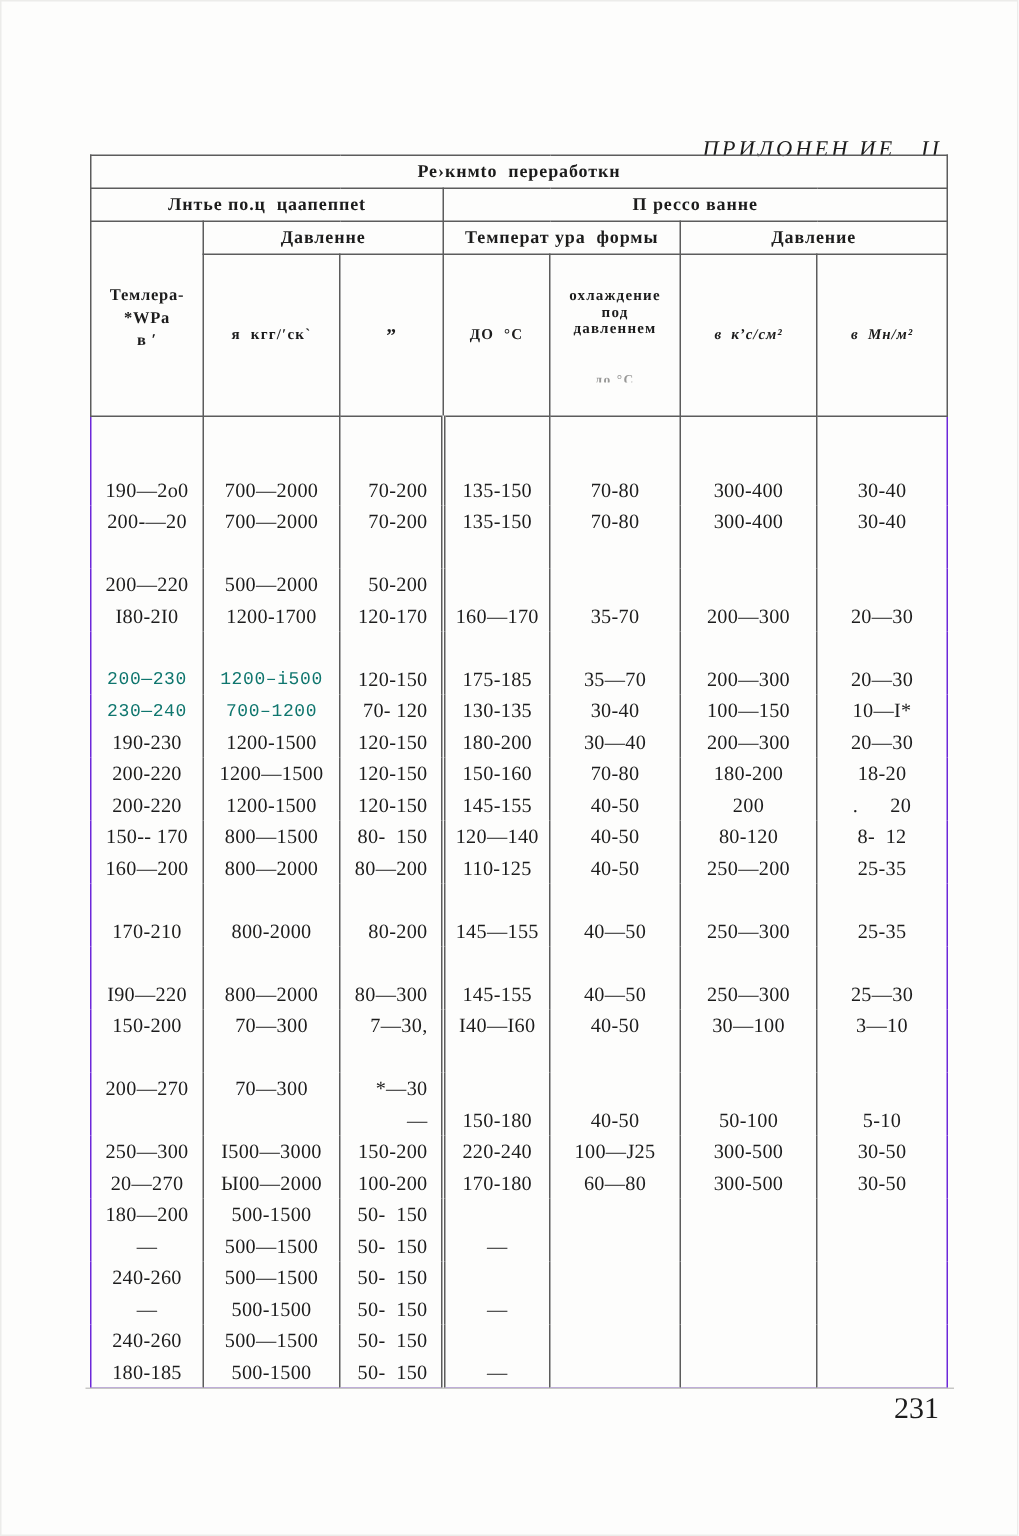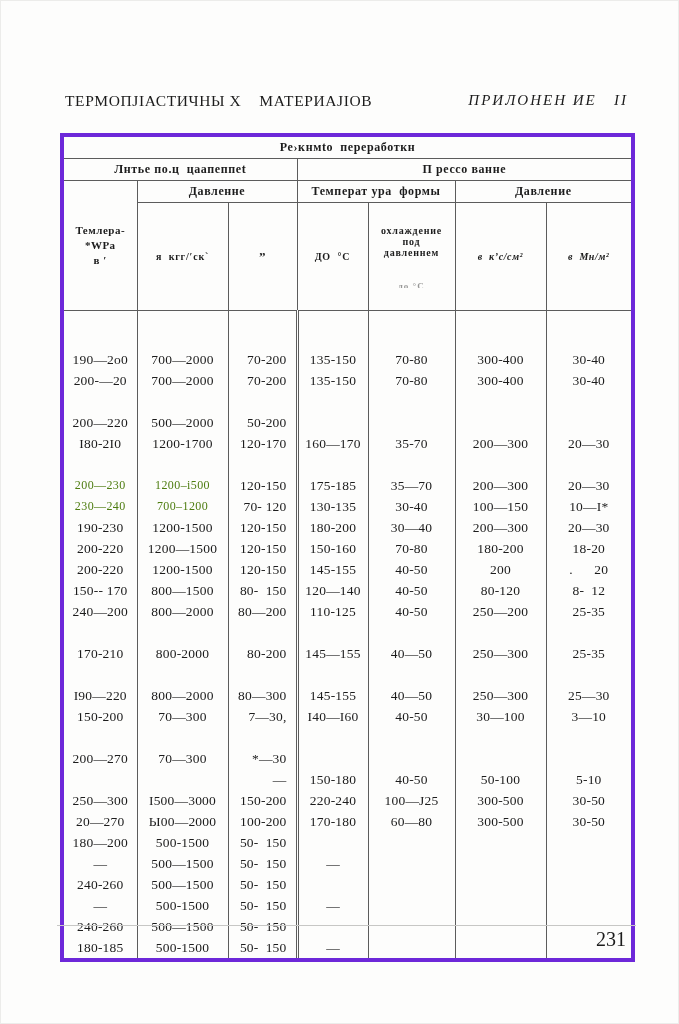--- a/index.html
+++ b/index.html
@@ -16,24 +16,24 @@
     position:absolute; top:71px; right:50px;
     font-style:italic; font-size:15px; letter-spacing:2px;
     white-space:pre;
     margin-top:20px;
   }
   .doc-title {
     position:absolute; top:91px; left:64px;
     font-size:15.5px; letter-spacing:0.6px; white-space:pre;
   }
   table.maintable {
-    position:absolute; top:132px; left:59px;
+    position:absolute; top:102px; left:59px;
     width:571px;
     border-collapse:collapse; table-layout:fixed;
-    border:4px solid #6d28d9;
+    border:1px solid #6d28d9;
   }
   col.c0{width:75px} col.c1{width:91px} col.c2{width:69px}
   col.c3{width:71px} col.c4{width:87px} col.c5{width:91px} col.c6{width:87px}
   th {
     font-weight:bold; border:1px solid #5c5c5c;
     font-size:12px; letter-spacing:0.6px; padding:0;
     white-space:pre; text-align:center; vertical-align:middle;
   }
   tr.rowA th { height:21px; }
   tr.rowB th { height:21px; }
@@ -51,38 +51,37 @@
   tbody td {
     height:21px; font-size:13.5px; text-align:center;
     white-space:pre; padding:0; vertical-align:middle;
     border-left:1px solid #5c5c5c; letter-spacing:0.2px;
   }
   tbody td:first-child { border-left:none; }
   tbody td:nth-child(4) { border-left:3px double #5c5c5c; }
   tbody td.colr { text-align:right; padding-right:9px; }
   tbody tr.spacer td { height:38px; }
   tbody td.faded {
-    color:#4d7c0f; font-family:Liberation Serif, serif;
+    color:#0f766e; font-family:Liberation Mono, monospace;
     font-size:12px; letter-spacing:0.4px;
   }
   .bottom-rule {
     position:absolute; left:56px; top:924px; width:579px; height:1px;
     background:#c7c7c5;
   }
   .page-number {
     position:absolute; top:927px; right:52px; font-size:20px;
   }
 </style>
 </head>
 <body>
 
 <div class="page">
 
   <div class="appendix">ПРИЛОНЕН ИЕ   II</div>
-  <div class="doc-title">ТЕРМОПЈІАСТИЧНЫ Х    МАТЕРИАЈІОВ</div>
 
   <table class="maintable">
     <colgroup>
       <col class="c0">
         <col class="c1">
         <col class="c2">
         <col class="c3">
       <col class="c4">
         <col class="c5">
         <col class="c6">
@@ -231,21 +230,21 @@
         <tr>
           <td>150-- 170</td>
           <td>800—1500</td>
           <td class="colr">80-  150</td>
           <td>120—140</td>
           <td>40-50</td>
           <td>80-120</td>
           <td>8-  12</td>
         </tr>
         <tr>
-          <td>240—200</td>
+          <td>160—200</td>
           <td>800—2000</td>
           <td class="colr">80—200</td>
           <td>110-125</td>
           <td>40-50</td>
           <td>250—200</td>
           <td>25-35</td>
         </tr>
         <tr>
           <td></td>
           <td></td>

